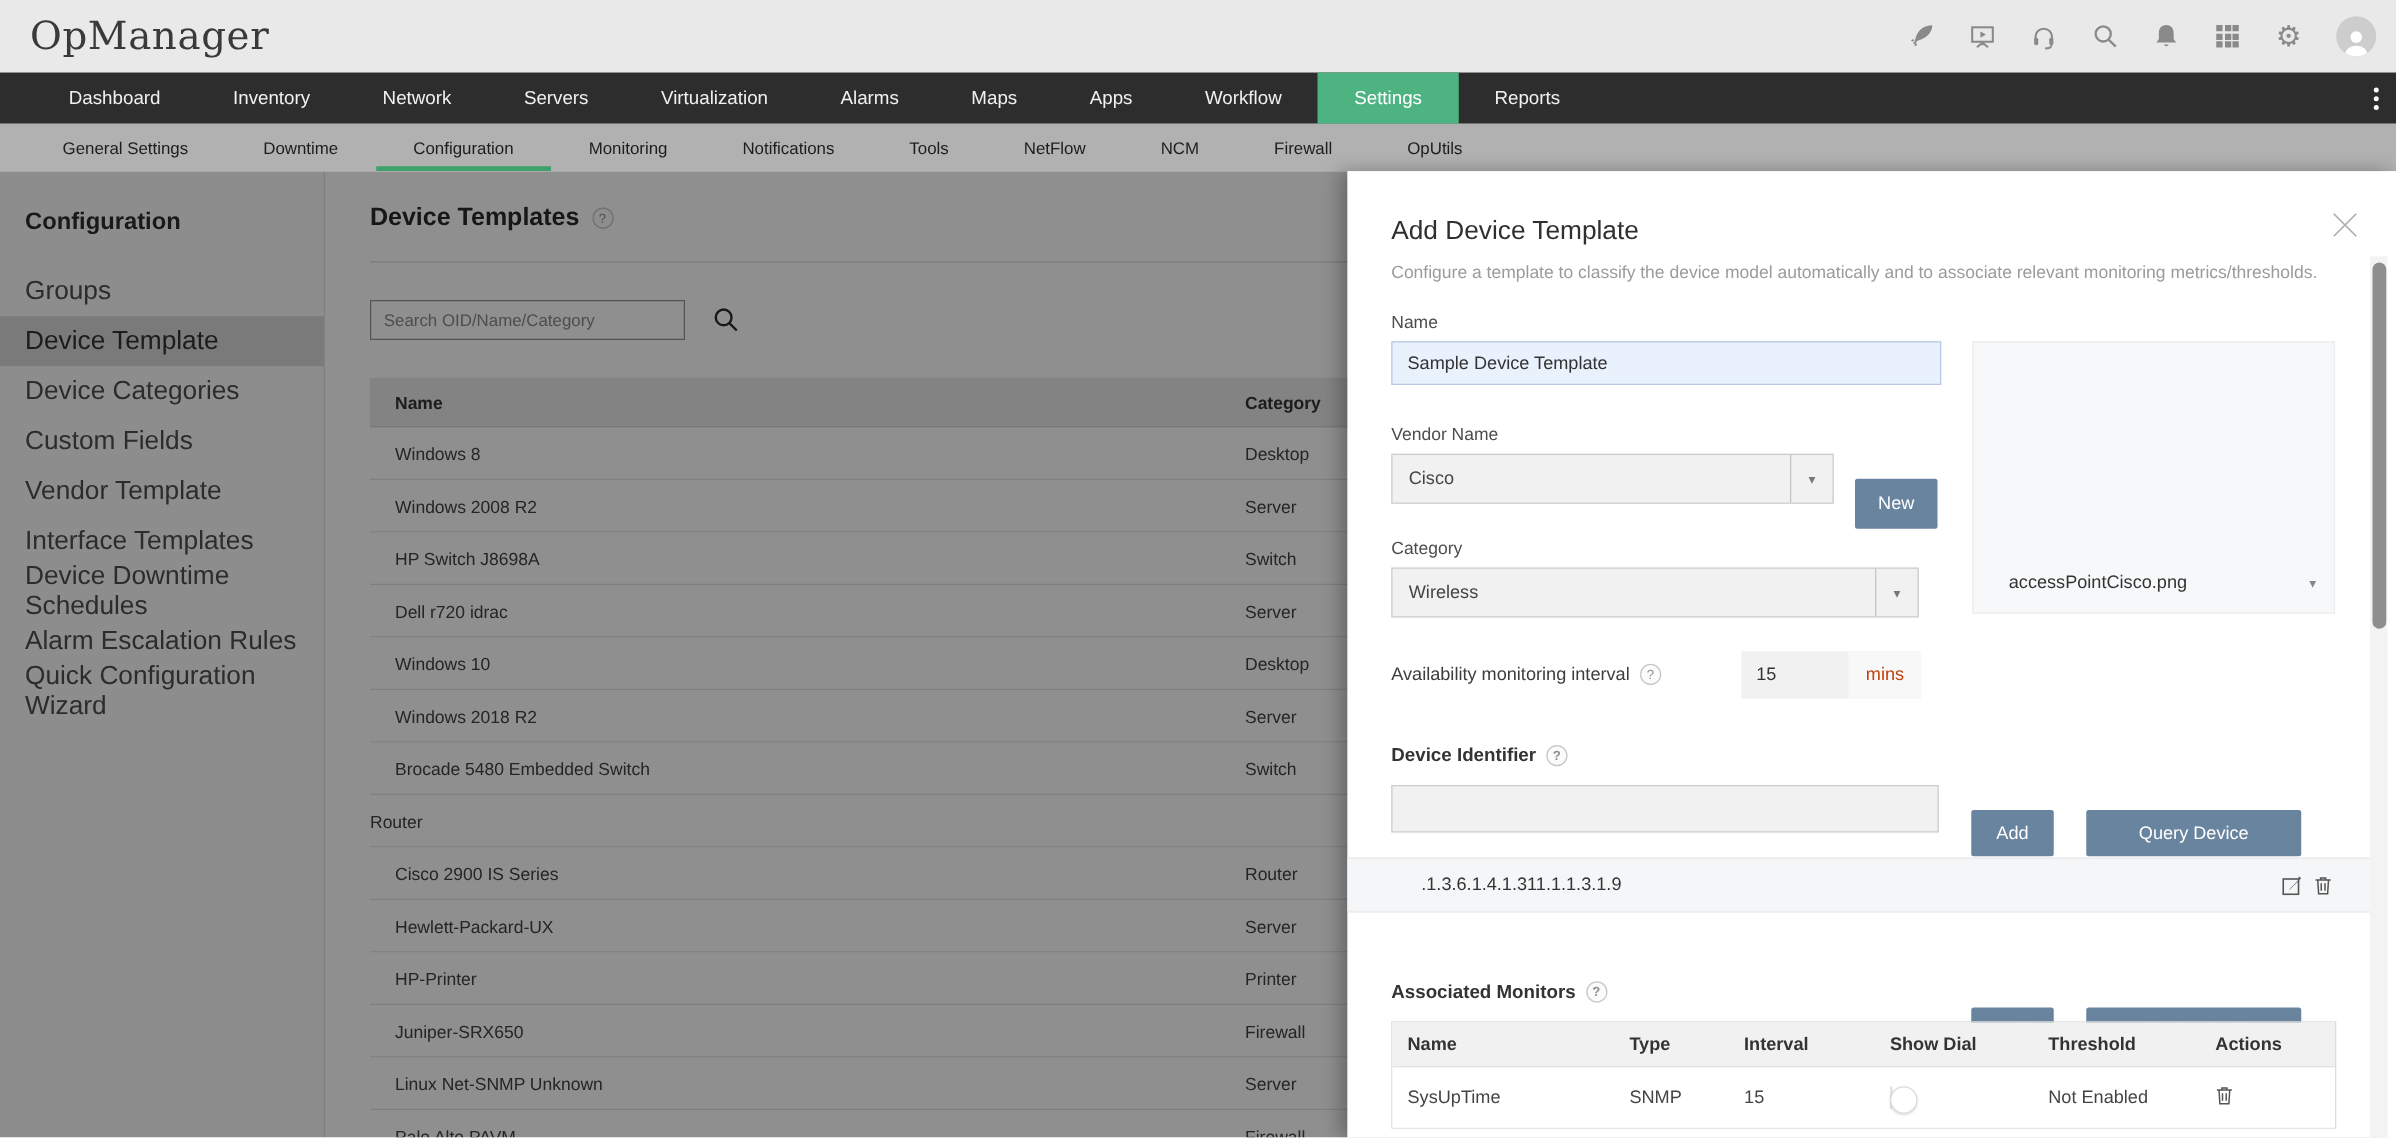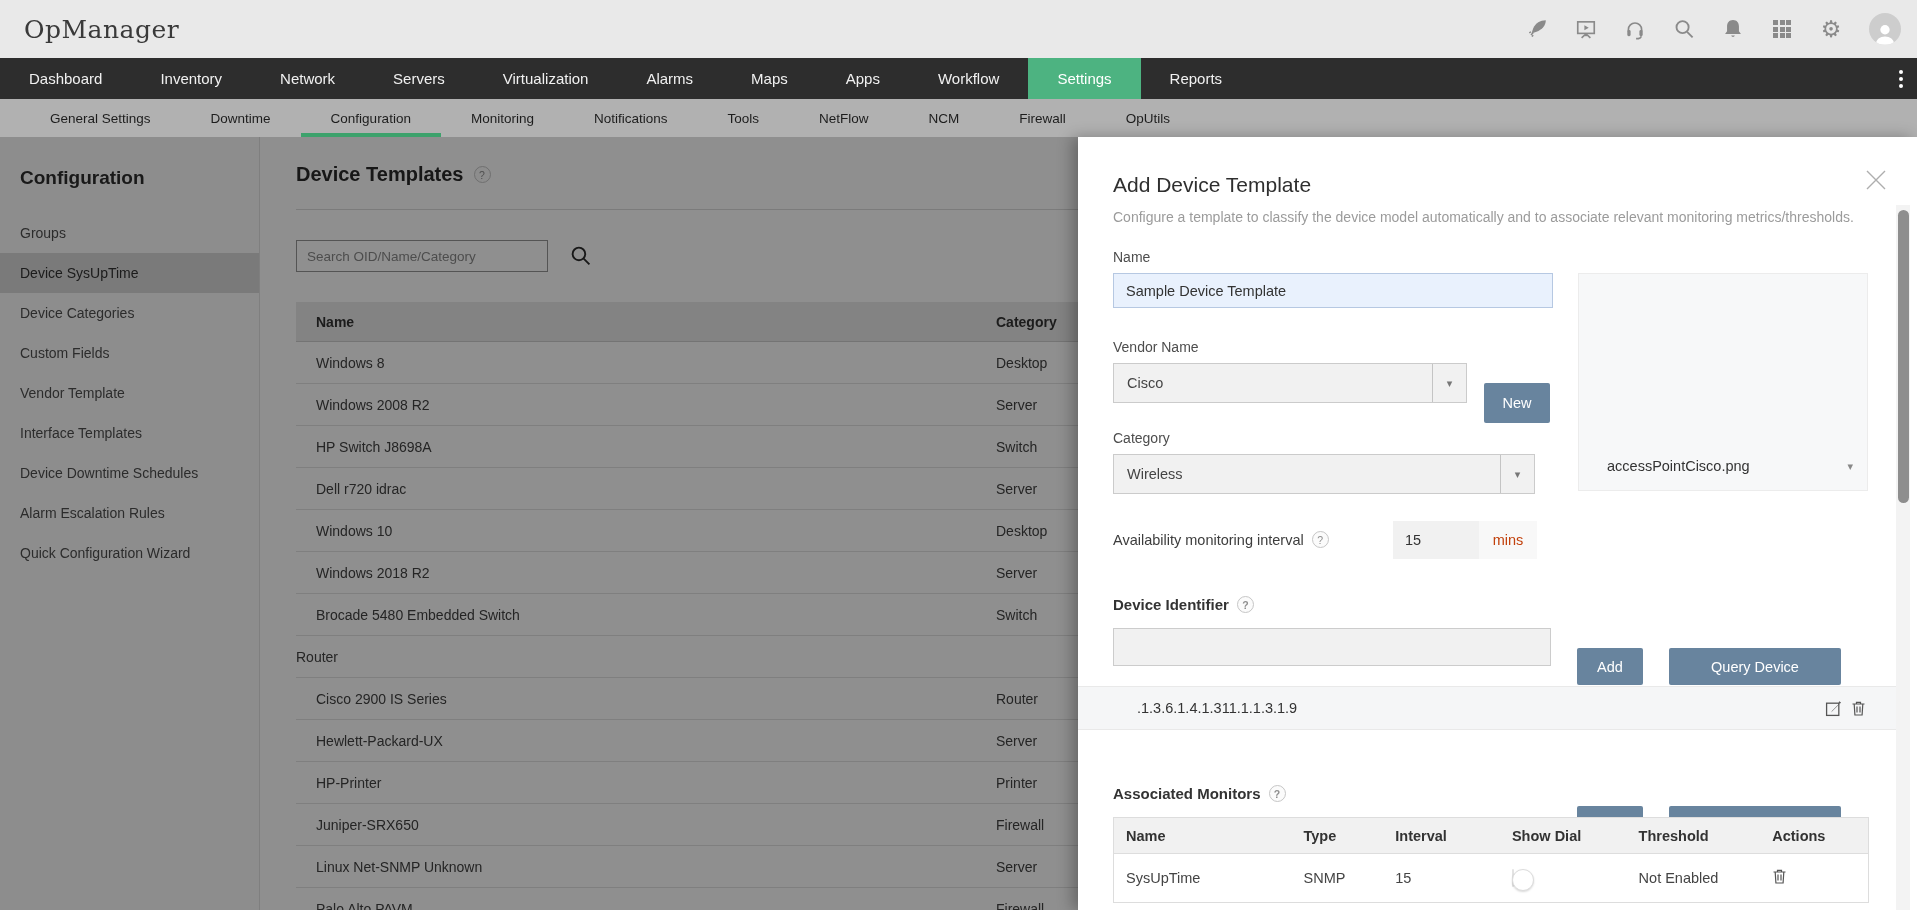--- a/index.html
+++ b/index.html
@@ -1,46 +1,46 @@
 <!DOCTYPE html>
 <html><head>
 <meta charset="utf-8">
 <style>
   * { margin:0; padding:0; box-sizing:border-box; }
   html,body { width:1917px; height:910px; overflow:hidden; }
   body { font-family:"Liberation Sans", sans-serif; background:#fff; position:relative; }
 
   
   .top-header { position:absolute; left:0; top:0; width:100%; height:58px; background:#e9e9e9; display:flex; align-items:center; }
-  .logo { font-family:"DejaVu Serif", serif; font-size:25px; color:#3a3a3a; margin-left:24px; letter-spacing:.5px; }
+  .logo { font-family:"DejaVu Serif", serif; font-size:31px; color:#3a3a3a; margin-left:24px; letter-spacing:.5px; }
   .header-icons { margin-left:auto; margin-right:16px; display:flex; align-items:center; gap:27px; }
   .hicon { width:22px; height:22px; display:inline-flex; align-items:center; justify-content:center; color:#8a8a8a; cursor:pointer; }
   .hicon svg { display:block; }
   .gear-glyph { font-size:23px; line-height:1; color:#8a8a8a; }
   .avatar { width:32px; height:32px; border-radius:50%; background:#cdcdcd; overflow:hidden; display:inline-flex; align-items:flex-end; justify-content:center; }
 
   
-  .main-nav { position:absolute; left:0; top:58px; width:100%; height:41px; background:#2d2d2d; display:flex; align-items:stretch; padding-left:0; }
+  .main-nav { position:absolute; left:0; top:58px; width:100%; height:41px; background:#2d2d2d; display:flex; align-items:stretch; padding-left:26px; }
   .nav-item { display:flex; align-items:center; padding:0 29px; color:#f1f1f1; font-size:15px; cursor:pointer; }
   .nav-item.active { background:#4db381; color:#fff; }
   .nav-kebab { position:absolute; right:14px; top:0; height:41px; display:flex; flex-direction:column; justify-content:center; gap:3px; cursor:pointer; }
   .nav-kebab i { width:4px; height:4px; border-radius:50%; background:#fff; display:block; }
 
   
   .sub-nav { position:absolute; left:0; top:99px; width:100%; height:38px; background:#b1b1b1; display:flex; align-items:stretch; padding-left:20px; }
   .subnav-item { display:flex; align-items:center; padding:0 30px; font-size:13.5px; color:#1d1d1d; cursor:pointer; }
   .subnav-item.active { box-shadow:inset 0 -4px 0 #3da26c; }
 
   
   .content { position:absolute; left:0; top:137px; width:1917px; height:773px; background:#fff; }
 
   .sidebar { position:absolute; left:0; top:0; width:260px; height:100%; background:#fcfcfc; border-right:1px solid #e2e2e2; }
   .sidebar-title { font-size:19px; font-weight:700; color:#2e2e2e; margin:30px 0 0 20px; }
   .side-list { margin-top:24px; }
-  .side-item { height:40px; display:flex; align-items:center; padding-left:20px; font-size:14px; color:#4f4f4f; cursor:pointer; }
+  .side-item { height:40px; display:flex; align-items:center; padding-left:20px; font-size:21px; color:#4f4f4f; cursor:pointer; }
   .side-item.selected { background:#d9d9d9; color:#333; }
 
   .main { position:absolute; left:260px; top:0; right:0; bottom:0; background:#fff; }
   .page-title-row { position:absolute; left:36px; top:26px; display:flex; align-items:center; gap:10px; }
   .page-title { font-size:20px; font-weight:700; color:#2a2a2a; }
   .help-badge { width:17px; height:17px; border-radius:50%; border:1px solid #c6c6c6; background:#fbfbfb; color:#8f8f8f; font-size:10.5px; display:inline-flex; align-items:center; justify-content:center; cursor:pointer; }
   .title-rule { position:absolute; left:36px; right:0; top:72px; border-top:1px solid #dcdcdc; }
   .search-box { position:absolute; left:36px; top:103px; width:252px; height:32px; border:1px solid #979797; background:#fff; font-size:13.5px; color:#333; padding:0 10px; font-family:"Liberation Sans",sans-serif; }
   .search-box::placeholder { color:#8a8a8a; }
   .search-glyph { position:absolute; left:310px; top:108px; cursor:pointer; }
@@ -203,21 +203,21 @@
   <div class="subnav-item">Firewall</div>
   <div class="subnav-item">OpUtils</div>
 </div>
 
 <div class="content">
 
   <div class="sidebar">
     <div class="sidebar-title">Configuration</div>
     <div class="side-list">
       <div class="side-item">Groups</div>
-      <div class="side-item selected">Device SysUpTime</div>
+      <div class="side-item selected">Device Template</div>
       <div class="side-item">Device Categories</div>
       <div class="side-item">Custom Fields</div>
       <div class="side-item">Vendor Template</div>
       <div class="side-item">Interface Templates</div>
       <div class="side-item">Device Downtime Schedules</div>
       <div class="side-item">Alarm Escalation Rules</div>
       <div class="side-item">Quick Configuration Wizard</div>
     </div>
   </div>
 

